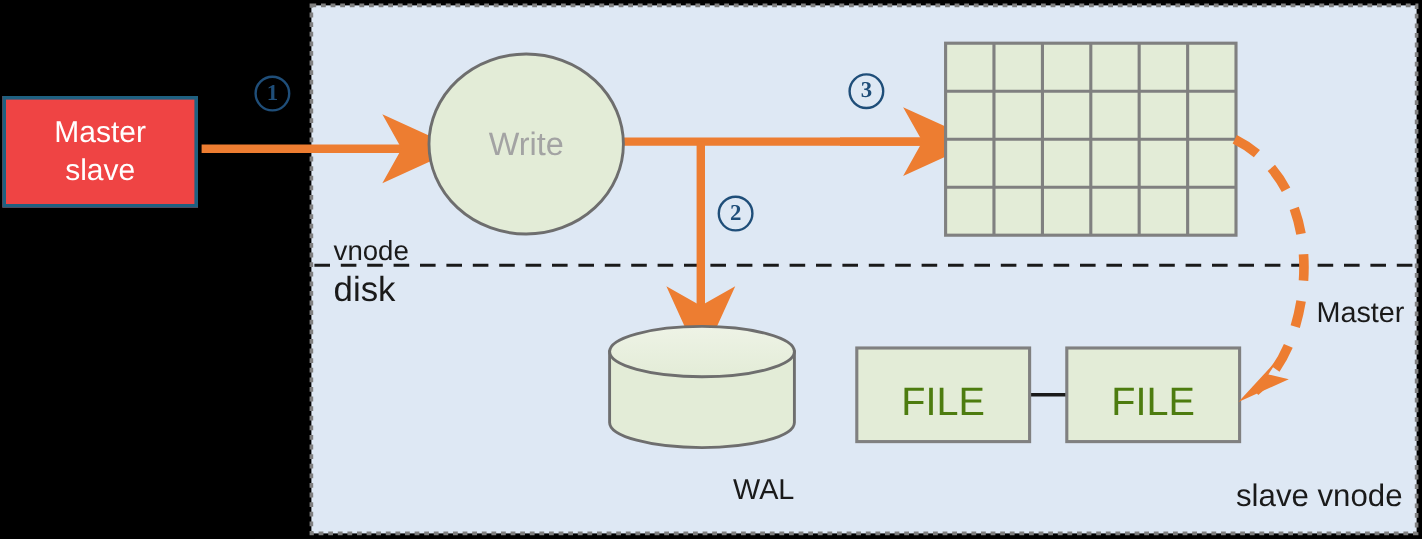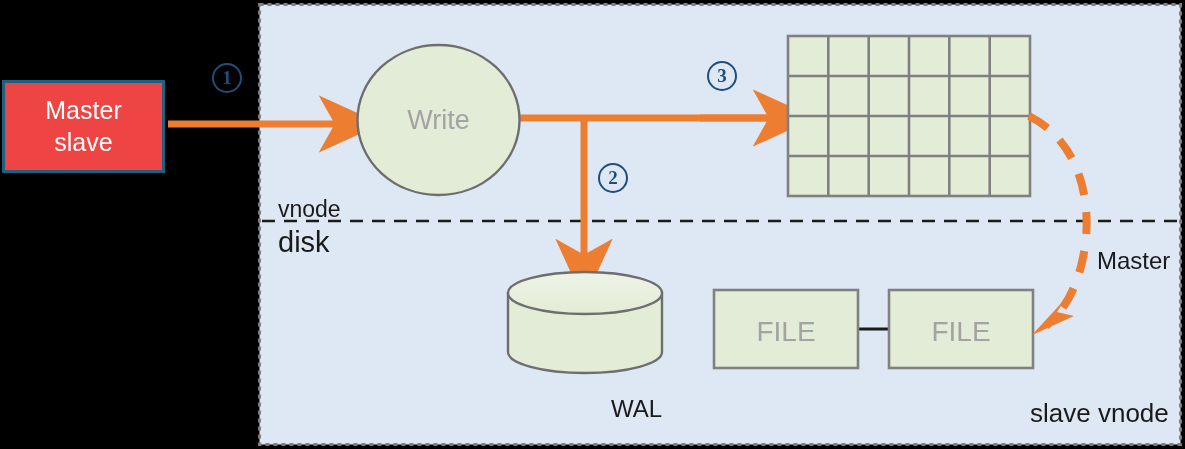--- a/index.html
+++ b/index.html
@@ -64,21 +64,21 @@
     box-sizing: border-box;
     color: #1f4e79;
     font-size: 19px;
     font-weight: bold;
     display: flex;
     align-items: center;
     justify-content: center;
     font-family: "Liberation Serif", serif;
   }
   .write-label { left: 357px; top: 105px; width: 163px; font-size: 27px; }
-  .file-label  { font-size: 28px; color: #a3a3a3; }
+  .file-label  { font-size: 33px; color: #4d7c0f; }
   .wal-label   { left: 508px; top: 395px; width: 154px; font-size: 24px; text-align: right; color: #1a1a1a;}
   .flush-label { left: 1097px; top: 249px; font-size: 24px; }
   .slave-label { left: 1030px; top: 400px; font-size: 26px; }
   .mem-label   { left: 278px; top: 198px; font-size: 23px; }
   .disk-label  { left: 278px; top: 228px; font-size: 29px; }
 </style>
 </head>
 <body>
 
 <div id="stage">

